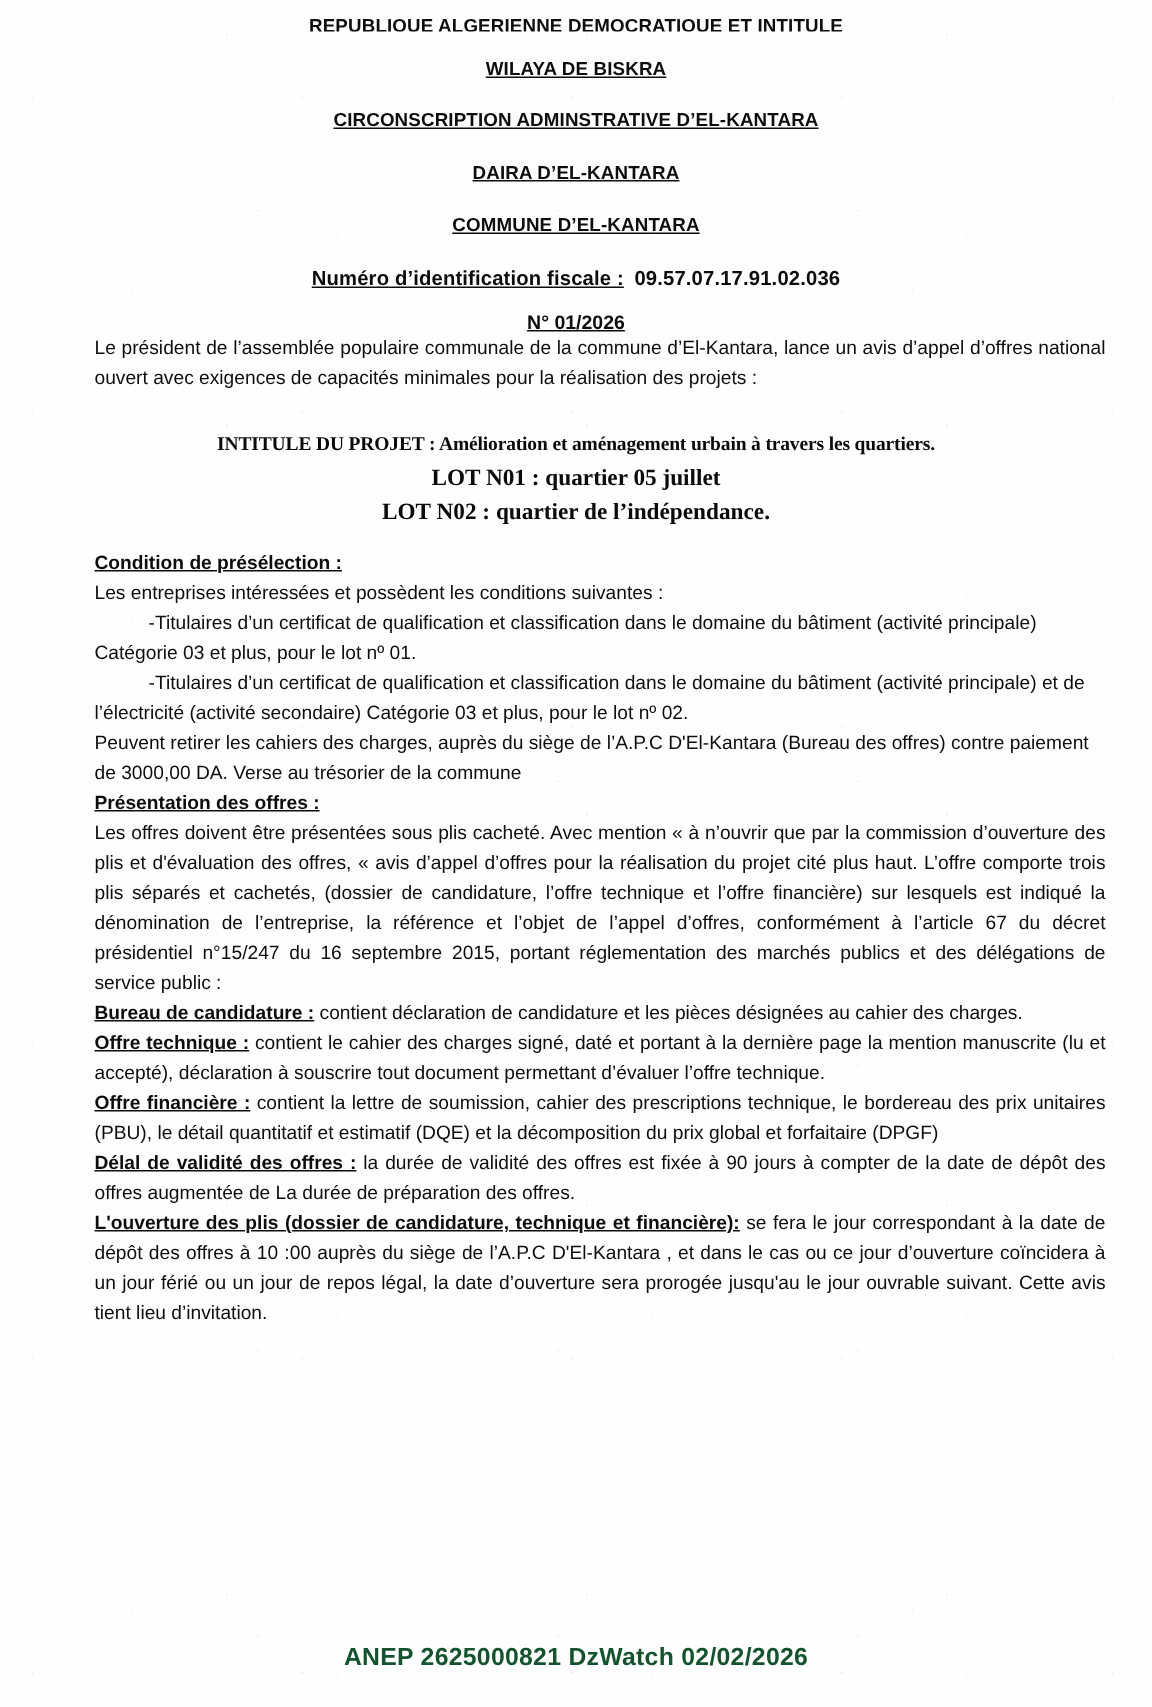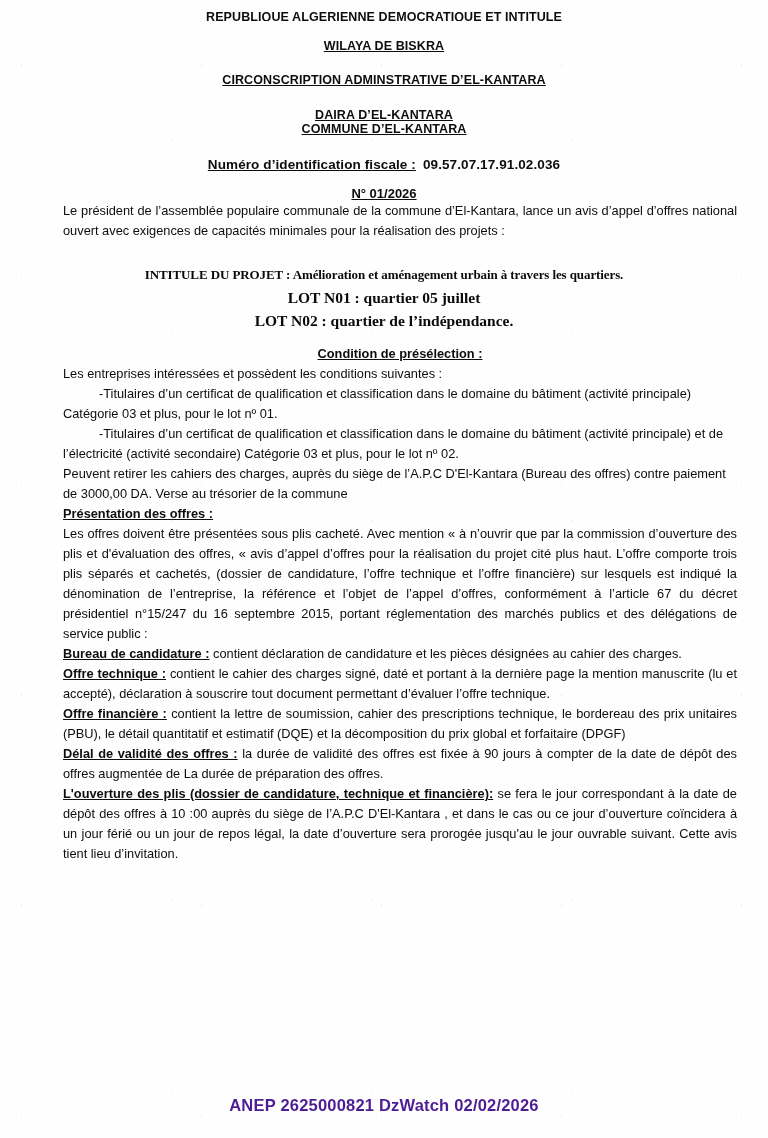--- a/index.html
+++ b/index.html
@@ -53,21 +53,21 @@
     font-size: 12.5px;
     margin-top: 10px;
     
     height: 11px;
     overflow: hidden;
     line-height: 14px;
   }
   .hdr-1 { font-size: 12.5px; margin-top: 18px; }
   .hdr-2 { font-size: 12.5px; margin-top: 20px; }
   .hdr-3 { font-size: 12.5px; margin-top: 21px; }
-  .hdr-4 { font-size: 12.5px; }
+  .hdr-4 { font-size: 12.5px; margin-top: 21px; }
   .hdr-fiscal { font-size: 13.5px; margin-top: 21px; }
   .hdr-fiscal .num { text-decoration: none; margin-left: 7px; }
 
   .title-main {
     text-align: center;
     font-weight: bold;
     font-size: 13px;
     margin-top: 23px;
   }
   .title-main span { text-decoration: underline; }
@@ -106,21 +106,21 @@
   .proj-2 { font-size: 15.5px; margin-top: 6px; }
   .proj-3 { font-size: 15.5px; margin-top: 5px; }
 
   .sec-head {
     font-size: 12.8px;
     font-weight: bold;
     text-decoration: underline;
     margin: 0;
     line-height: 20px;
   }
-  .sec-head-sp { margin-top: 14px; text-align: center; }
+  .sec-head-sp { margin-top: 14px; }
 
   .indent { text-indent: 36px; }
   .lead {
     font-weight: bold;
     text-decoration: underline;
   }
   .gap-s { margin-top: 2px; }
 
   
   .footer {
@@ -192,14 +192,14 @@
     <div class="body-wrap">
       <p class="para just"><span class="lead">Bureau de candidature :</span><span> contient déclaration de candidature et les pièces désignées au cahier des charges.</span></p>
       <p class="para just"><span class="lead">Offre technique :</span><span> contient le cahier des charges signé, daté et portant à la dernière page la mention manuscrite (lu et accepté), déclaration à souscrire tout document permettant d’évaluer l’offre technique.</span></p>
       <p class="para just"><span class="lead">Offre financière :</span><span> contient la lettre de soumission, cahier des prescriptions technique, le bordereau des prix unitaires (PBU), le détail quantitatif et estimatif (DQE) et la décomposition du prix global et forfaitaire (DPGF)</span></p>
       <p class="para just"><span class="lead">Délal de validité des offres :</span><span> la durée de validité des offres est fixée à 90 jours à compter de la date de dépôt des offres augmentée de La durée de préparation des offres.</span></p>
       <p class="para just"><span class="lead">L'ouverture des plis (dossier de candidature, technique et financière):</span><span> se fera le jour correspondant à la date de dépôt des offres à 10 :00  auprès du siège de l’A.P.C D'El-Kantara  , et dans le cas ou ce jour d’ouverture coïncidera à un jour férié ou un jour de repos légal, la date d’ouverture sera prorogée jusqu'au le jour ouvrable suivant. Cette avis tient lieu d’invitation.</span></p>
     </div>
 
   </div>
 
-  <div class="footer" style="color: #4c1d95;">ANEP 2625000821 DzWatch 02/02/2026</div>
+  <div class="footer" style="color: #14532d;">ANEP 2625000821 DzWatch 02/02/2026</div>
 </div>
 
 </body></html>

